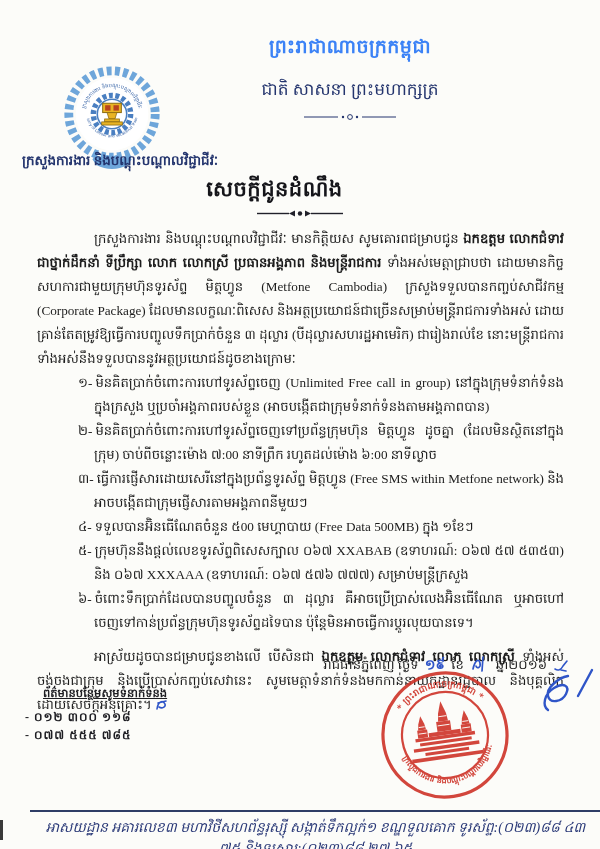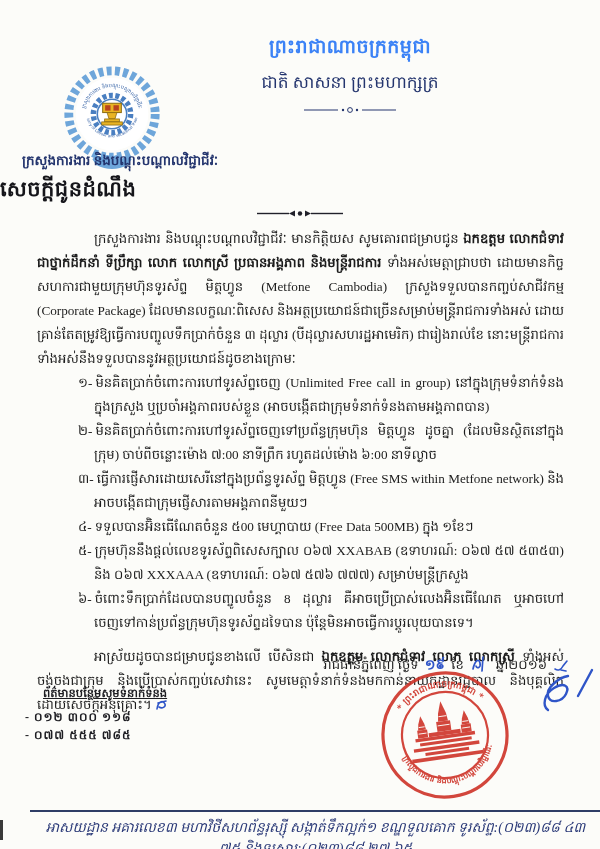--- a/index.html
+++ b/index.html
@@ -5,25 +5,25 @@
   html,body{margin:0;padding:0;background:#e8e8e6;}
   .page{
     position:relative; width:600px; height:849px; margin:0 auto;
     background:#fcfcf9; overflow:hidden;
     font-family:"Liberation Serif","DejaVu Serif",serif;
     color:#1c1c1c;
   }
   
   .header-block{position:absolute; top:34px; left:195px; width:310px; text-align:center;}
   .kingdom{font-size:19px; font-weight:bold; color:#3b82f6; letter-spacing:.5px;}
-  .motto{font-size:17px; color:#24356e; margin-top:9px;}
+  .motto{font-size:17px; color:#24356e; margin-top:16px;}
   .header-divider{margin:9px auto 0; display:block;}
   .logo-wrap{position:absolute; left:58px; top:56px; width:108px; height:122px;}
   .ministry-line{position:absolute; left:22px; top:152px; font-size:13.5px; font-weight:bold; color:#24356e;}
-  .doc-title{position:absolute; top:175px; left:0; width:549px; text-align:left;
+  .doc-title{position:absolute; top:175px; left:0; width:549px; text-align:center;
              font-size:21px; font-weight:bold; color:#15151a; letter-spacing:.5px;}
   .title-divider{position:absolute; top:209px; left:257px;}
   
   .main-text{position:absolute; left:37px; top:227px; width:527px;
              font-size:13.2px; line-height:24px; text-align:justify;}
   .p1{text-indent:57px; margin:0;}
   .p1 b,.closing b{font-weight:bold;}
   .item{padding-left:57px; text-indent:-16px; margin:0;}
   .item .num{margin-right:3px;}
   .closing{text-indent:57px; margin:10px 0 0 0;}
@@ -108,21 +108,21 @@
   </svg>
 
   <div class="main-text">
     <p class="p1"><span>ក្រសួងការងារ និងបណ្តុះបណ្តាលវិជ្ជាជីវៈ មានកិត្តិយស សូមគោរពជម្រាបជូន </span><b>ឯកឧត្តម លោកជំទាវ ជាថ្នាក់ដឹកនាំ ទីប្រឹក្សា លោក លោកស្រី ប្រធានអង្គភាព និងមន្ត្រីរាជការ</b><span> ទាំងអស់មេត្តាជ្រាបថា ដោយមានកិច្ចសហការជាមួយក្រុមហ៊ុនទូរស័ព្ទ មិត្តហ្វូន (Metfone Cambodia) ក្រសួងទទួលបានកញ្ចប់សាជីវកម្ម (Corporate Package) ដែលមានលក្ខណៈពិសេស និងអត្ថប្រយោជន៍ជាច្រើនសម្រាប់មន្ត្រីរាជការទាំងអស់ ដោយគ្រាន់តែតម្រូវឱ្យធ្វើការបញ្ចូលទឹកប្រាក់ចំនួន ៣ ដុល្លារ (បីដុល្លារសហរដ្ឋអាមេរិក) ជារៀងរាល់ខែ នោះមន្ត្រីរាជការទាំងអស់នឹងទទួលបាននូវអត្ថប្រយោជន៍ដូចខាងក្រោមៈ</span></p>
 
     <div class="item"><span class="num">១-</span><span>មិនគិតប្រាក់ចំពោះការហៅទូរស័ព្ទចេញ (Unlimited Free call in group) នៅក្នុងក្រុមទំនាក់ទំនងក្នុងក្រសួង ឬប្រចាំអង្គភាពរបស់ខ្លួន (អាចបង្កើតជាក្រុមទំនាក់ទំនងតាមអង្គភាពបាន)</span></div>
     <div class="item"><span class="num">២-</span><span>មិនគិតប្រាក់ចំពោះការហៅទូរស័ព្ទចេញទៅប្រព័ន្ធក្រុមហ៊ុន មិត្តហ្វូន ដូចគ្នា (ដែលមិនស្ថិតនៅក្នុងក្រុម) ចាប់ពីចន្លោះម៉ោង ៧:00 នាទីព្រឹក រហូតដល់ម៉ោង ៦:00 នាទីល្ងាច</span></div>
     <div class="item"><span class="num">៣-</span><span>ធ្វើការផ្ញើសារដោយសេរីនៅក្នុងប្រព័ន្ធទូរស័ព្ទ មិត្តហ្វូន (Free SMS within Metfone network) និងអាចបង្កើតជាក្រុមផ្ញើសារតាមអង្គភាពនីមួយៗ</span></div>
     <div class="item"><span class="num">៤-</span><span>ទទួលបានអ៊ិនធើណែតចំនួន ៥00 មេហ្គាបាយ (Free Data 500MB) ក្នុង ១ខែៗ</span></div>
     <div class="item"><span class="num">៥-</span><span>ក្រុមហ៊ុននឹងផ្តល់លេខទូរស័ព្ទពិសេសក្បាល ០៦៧ XXABAB (ឧទាហរណ៍: ០៦៧ ៥៧ ៥៣៥៣) និង ០៦៧ XXXAAA (ឧទាហរណ៍: ០៦៧ ៥៧៦ ៧៧៧) សម្រាប់មន្ត្រីក្រសួង</span></div>
-    <div class="item"><span class="num">៦-</span><span>ចំពោះទឹកប្រាក់ដែលបានបញ្ចូលចំនួន 8 ដុល្លារ គឺអាចប្រើប្រាស់លេងអ៊ិនធើណែត ឬអាចហៅចេញទៅកាន់ប្រព័ន្ធក្រុមហ៊ុនទូរស័ព្ទដទៃបាន ប៉ុន្តែមិនអាចធ្វើការប្តូរលុយបានទេ។</span></div>
+    <div class="item"><span class="num">៦-</span><span>ចំពោះទឹកប្រាក់ដែលបានបញ្ចូលចំនួន ៣ ដុល្លារ គឺអាចប្រើប្រាស់លេងអ៊ិនធើណែត ឬអាចហៅចេញទៅកាន់ប្រព័ន្ធក្រុមហ៊ុនទូរស័ព្ទដទៃបាន ប៉ុន្តែមិនអាចធ្វើការប្តូរលុយបានទេ។</span></div>
 
     <p class="closing"><span>អាស្រ័យដូចបានជម្រាបជូនខាងលើ បើសិនជា </span><b>ឯកឧត្តម លោកជំទាវ លោក លោកស្រី</b><span> ទាំងអស់ចង់ចងជាក្រុម និងប្រើប្រាស់កញ្ចប់សេវានេះ សូមមេត្តាទំនាក់ទំនងមកកាន់នាយកដ្ឋានរដ្ឋបាល និងបុគ្គលិក ដោយសេចក្តីអនុគ្រោះ។</span><svg class="closing-scribble" width="16" height="15" viewBox="0 0 16 15">
           <path d="M3,12 C4,4 9,3 11,7 C12,10 8,12 5,10 M4,6 L12,4" stroke="#2f55c8" stroke-width="1.6" fill="none" stroke-linecap="round"></path>
         </svg></p>
   </div>
 
   <div class="date-line"><span>រាជធានីភ្នំពេញ ថ្ងៃទី</span><span class="hand">១៩</span><span>ខែ</span><svg class="hand-svg" width="20" height="18" viewBox="0 0 20 18">
         <path d="M3,14 C5,5 9,3 10,8 C11,13 7,14 6,11 M13,2 L12,16" stroke="#2f55c8" stroke-width="1.7" fill="none" stroke-linecap="round"></path>
       </svg><span>ឆ្នាំ២០១៦</span><svg class="hand-svg" width="16" height="14" viewBox="0 0 16 14">
         <path d="M2,10 C5,12 8,11 10,7 L14,2 M8,11 L13,12" stroke="#2f55c8" stroke-width="1.6" fill="none" stroke-linecap="round"></path>

